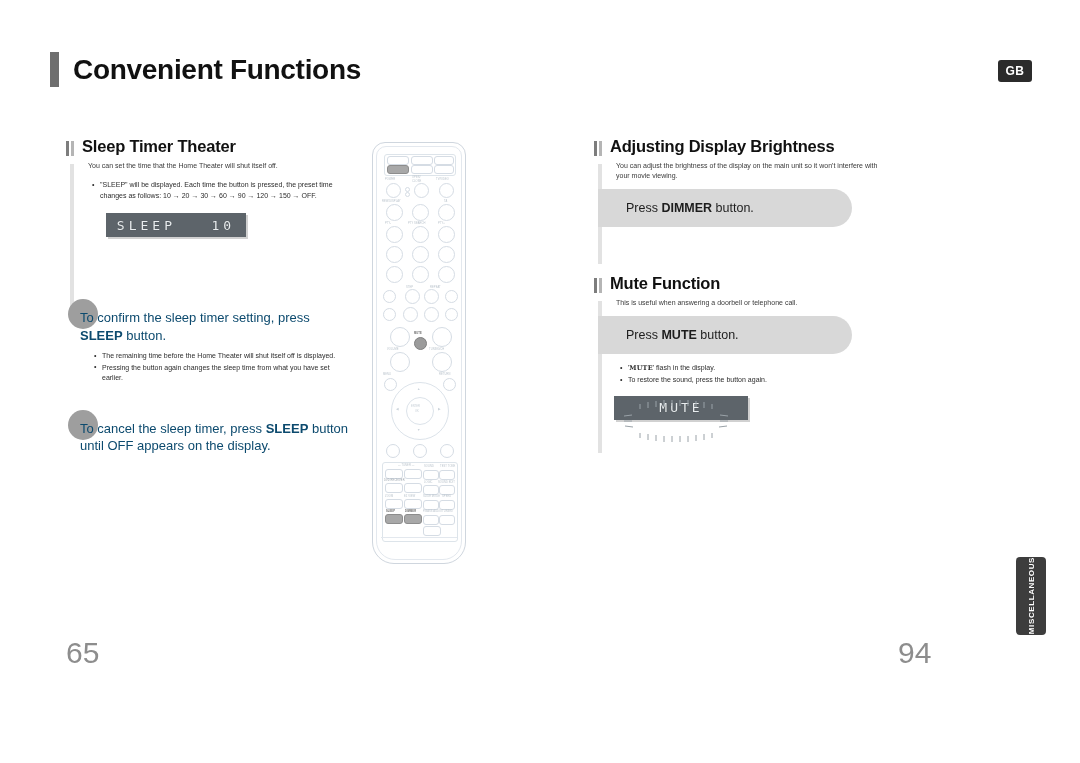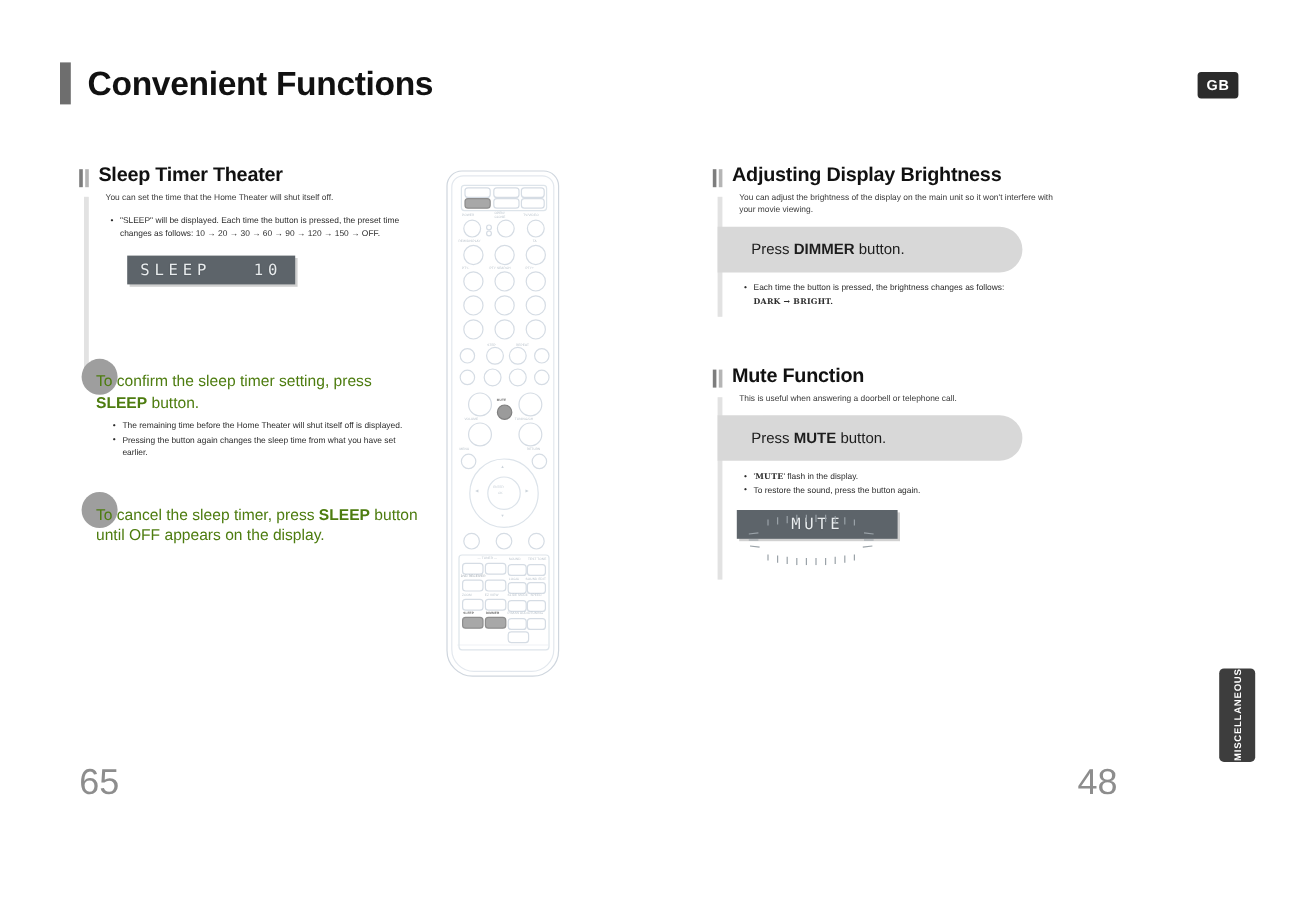--- a/index.html
+++ b/index.html
@@ -197,21 +197,21 @@
     top: -10px;
     width: 30px;
     height: 30px;
     border-radius: 50%;
     background: #9e9e9e;
   }
   .step-line {
     position: relative;
     font-size: 13px;
     line-height: 1.35;
-    color: #4d7c0f;
+    color: #0c4a6e;
     margin-left: 14px;
     width: 272px;
   }
   .step-line b { font-weight: bold; }
 
   
   .pagenum {
     position: absolute;
     font-size: 30px;
     color: #8d8d8d;
@@ -394,23 +394,20 @@
         </div>
       <div class="sec-title">Adjusting Display Brightness</div>
     </div>
 
     <div class="sec-desc">You can adjust the brightness of the display on the main unit so it won't interfere with your movie viewing.</div>
 
     <div class="press-bar">
       <div class="press-txt"><span>Press </span><b>DIMMER</b><span> button.</span></div>
     </div>
 
-    <div class="bullets">
-      <div class="bullet"><span>Each time the button is pressed, the brightness changes as follows:</span><br><span class="mono-emph">DARK → BRIGHT.</span></div>
-    </div>
   </div>
 
   <div class="section" style="margin-top:48px;">
     <div class="col-rule" style="top:26px;height:152px;"></div>
 
     <div class="sec-head">
       <div class="sec-marks">
           <i></i>
           <i></i>
         </div>
@@ -585,17 +582,17 @@
   <div class="rk" style="left:51px; top:373px; width:14px; height:8px;"></div>
   <div class="rk" style="left:67px; top:373px; width:14px; height:8px;"></div>
 
   <div class="rlbl" style="left:55px; top:385px;">SELECT</div>
   <div class="rk" style="left:51px; top:384px; width:16px; height:8px;"></div>
 
   <div class="remote-bottom"></div>
 </div>
 
 <div class="pagenum pagenum-left">65</div>
-<div class="pagenum pagenum-right">48</div>
+<div class="pagenum pagenum-right">94</div>
 
 <div class="side-tab">
   <span>MISCELLANEOUS</span>
 </div>
 
 </body></html>

